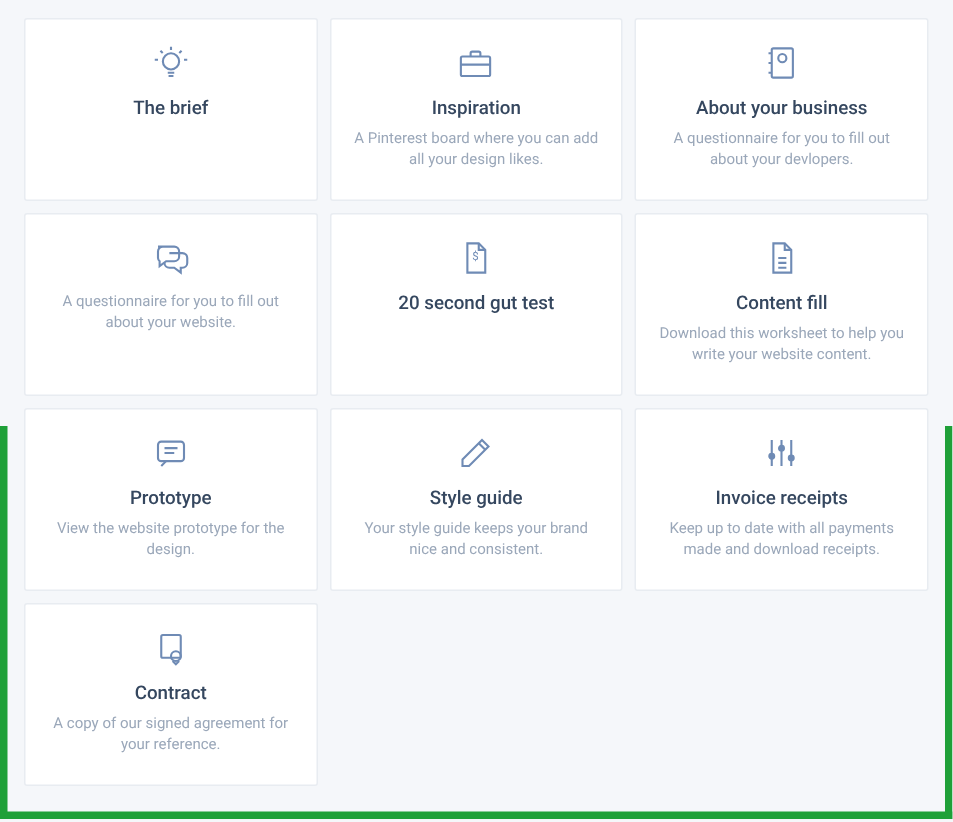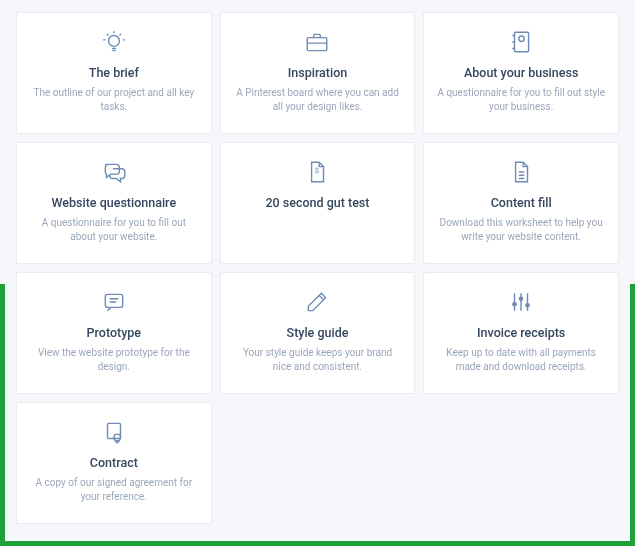--- a/index.html
+++ b/index.html
@@ -76,21 +76,20 @@
 <div class="container">
 
   <div class="card">
     <div class="icon-wrap">
       <svg viewBox="0 0 24 24">
           <circle cx="12" cy="11" r="5"></circle>
           <path d="M10 18h4M10.5 20h3M12 2v2M4 10H2M22 10h-2M5.5 4.5l1.4 1.4M18.5 4.5l-1.4 1.4"></path>
         </svg>
     </div>
     <div class="card-title">The brief</div>
-    <div class="card-desc">The outline of our project and all key tasks.</div>
   </div>
 
   <div class="card">
     <div class="icon-wrap">
       <svg viewBox="0 0 24 24">
           <rect x="3" y="8" width="18" height="12" rx="1"></rect>
           <path d="M9 8V6a1 1 0 011-1h4a1 1 0 011 1v2M3 13h18"></path>
         </svg>
     </div>
     <div class="card-title">Inspiration</div>
@@ -99,31 +98,30 @@
 
   <div class="card">
     <div class="icon-wrap">
       <svg viewBox="0 0 24 24">
           <rect x="6" y="3" width="13" height="18" rx="1"></rect>
           <circle cx="12.5" cy="9" r="2.5"></circle>
           <path d="M4 6h2M4 12h2M4 18h2"></path>
         </svg>
     </div>
     <div class="card-title">About your business</div>
-    <div class="card-desc">A questionnaire for you to fill out style your business.</div>
+    <div class="card-desc">A questionnaire for you to fill out about your devlopers.</div>
   </div>
 
   <div class="card">
     <div class="icon-wrap">
       <svg viewBox="0 0 24 24">
           <path d="M4 5h10a3 3 0 013 3v3a3 3 0 01-3 3H9l-4 3v-3a3 3 0 01-1-2V8a3 3 0 013-3z"></path>
           <path d="M11 9h8a3 3 0 013 3v3a3 3 0 01-3 3h-1v3l-4-3h-3a3 3 0 01-3-3"></path>
         </svg>
     </div>
-    <div class="card-title">Website questionnaire</div>
     <div class="card-desc">A questionnaire for you to fill out about your website.</div>
   </div>
 
   <div class="card">
     <div class="icon-wrap">
       <svg viewBox="0 0 24 24">
           <path d="M7 3h7l4 4v14H7z"></path>
           <path d="M14 3v4h4"></path>
           <text x="12" y="13" font-size="7" fill="#6f8bb5" stroke="none" text-anchor="middle">$</text>
         </svg>

